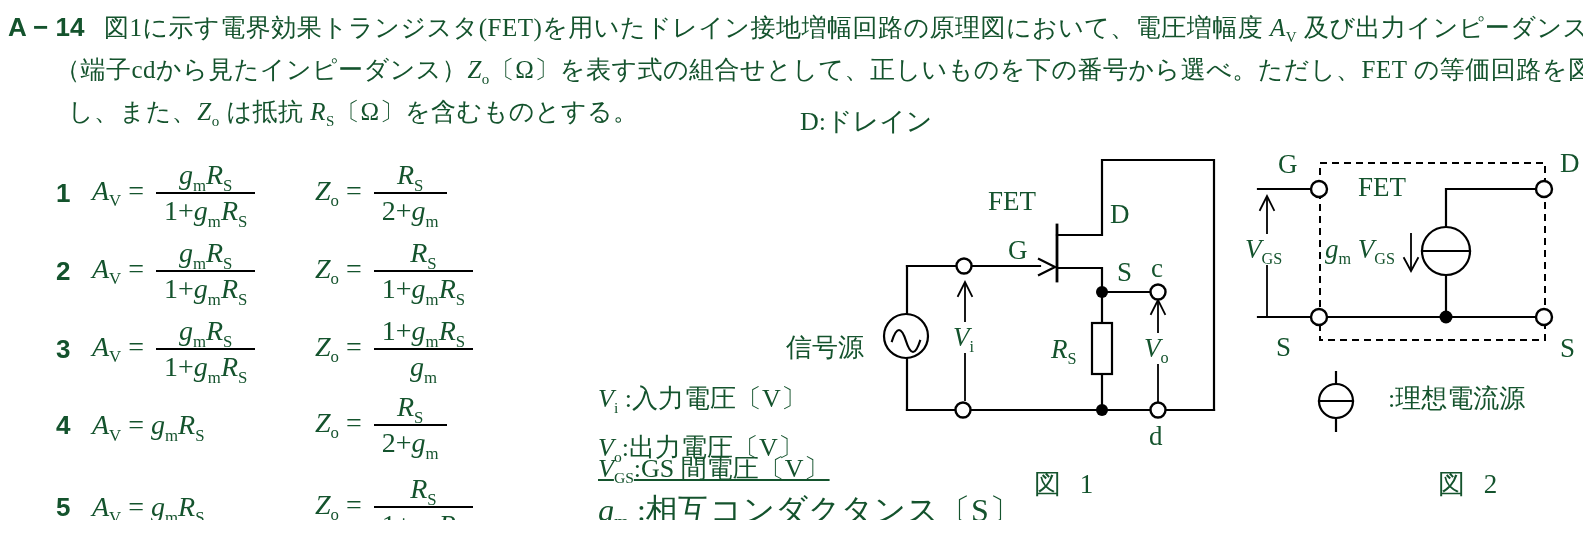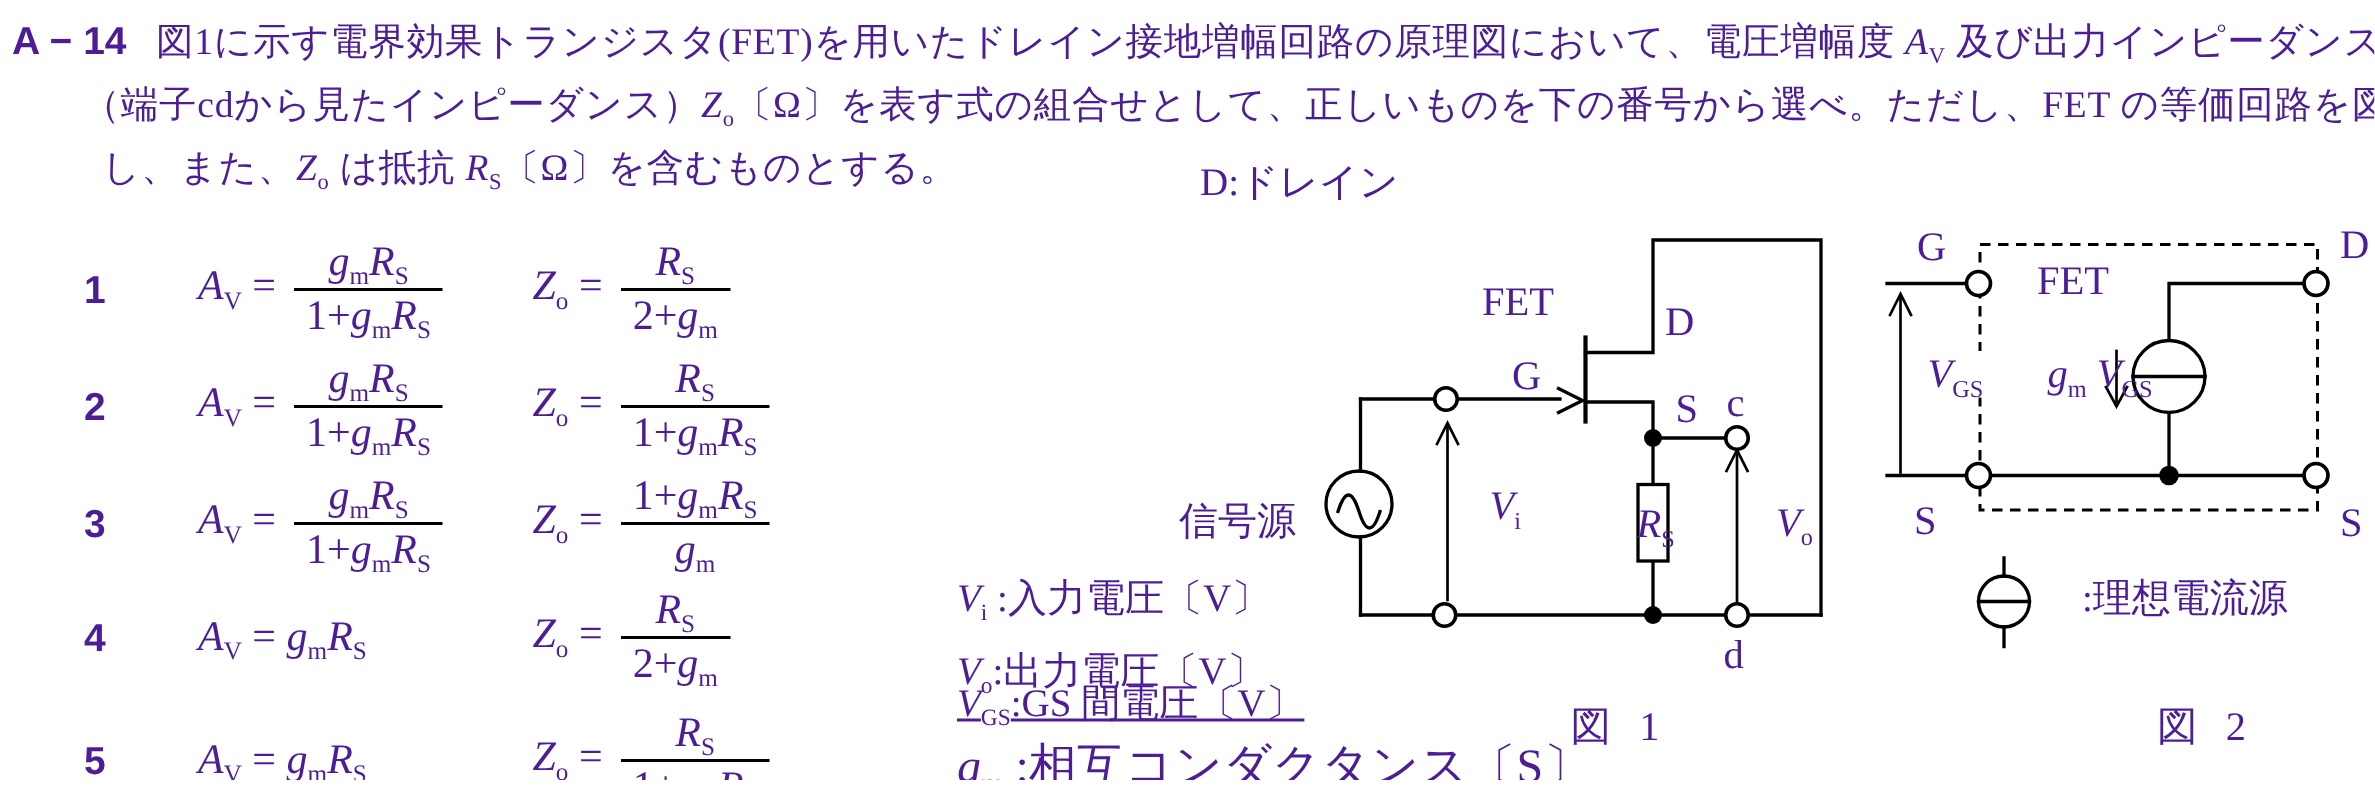--- a/index.html
+++ b/index.html
@@ -1,29 +1,29 @@
 <!DOCTYPE html>
 <html><head>
 <meta charset="utf-8">
 <style>
   html,body { margin:0; padding:0; background:#fff; }
   .page {
     position:relative; width:1583px; height:520px; background:#ffffff;
-    color:#4c1d95; overflow:hidden;
+    color:#14532d; overflow:hidden;
     font-family:"Liberation Serif","DejaVu Serif",serif;
   }
   .abs { position:absolute; }
   
   .q-num {
     font-family:"Liberation Sans","DejaVu Sans",sans-serif;
     font-weight:bold; font-size:26px; white-space:nowrap;
   }
   .q-line { font-size:25px; white-space:nowrap; letter-spacing:0.5px; }
   
-  .formula { white-space:nowrap; font-size:28px;margin-left:40px; }
+  .formula { white-space:nowrap; font-size:28px; }
   .f-var { font-style:italic; }
   sub.f-sub { font-size:0.6em; font-style:normal; line-height:0; }
   .frac { display:inline-block; vertical-align:middle; text-align:center; margin:0 5px; }
   .fr-num, .fr-den { display:block; padding:1px 8px; line-height:1.15; }
   .fr-den { border-top:2px solid #000; }
   
   .opt-row, .opt-zo { position:absolute; height:84px; display:flex; align-items:center; }
   .opt-row { left:56px; }
   .opt-zo  { left:315px; }
   .opt-num {
@@ -123,21 +123,21 @@
   <div class="abs jp-label" style="left:786px; top:330px;">信号源</div>
   <div class="abs cir-label" style="left:988px; top:186px;">FET</div>
   <div class="abs cir-label" style="left:1008px; top:235px;">G</div>
   <div class="abs cir-label" style="left:1110px; top:199px;">D</div>
   <div class="abs cir-label" style="left:1117px; top:257px;">S</div>
   <div class="abs cir-label" style="left:1151px; top:253px;">c</div>
   <div class="abs cir-label" style="left:1149px; top:421px;">d</div>
   <div class="abs cir-label formula" style="left:1051px; top:334px;"><span class="f-var">R</span><sub class="f-sub">S</sub></div>
   <div class="abs cir-label formula wbg" style="left:950px; top:322px;"><span class="f-var">V</span><sub class="f-sub">i</sub></div>
   <div class="abs cir-label formula wbg" style="left:1141px; top:333px;"><span class="f-var">V</span><sub class="f-sub">o</sub></div>
-  <div class="abs caption" style="left:1034px; top:466px;margin-left:13px;">図 1</div>
+  <div class="abs caption" style="left:1034px; top:466px;">図 1</div>
 
   <svg style="left:1240px; top:140px;" width="343" height="310" viewBox="1240 140 343 310">
     <rect x="1320" y="163" width="225" height="177" fill="none" stroke="#000" stroke-width="2" stroke-dasharray="7,5"></rect>
     <g stroke="#000" stroke-width="2.2" fill="none" stroke-linecap="square">
       <path d="M1258,189 H1311"></path>
       <path d="M1258,317 H1311"></path>
       <path d="M1327,317 H1536"></path>
       <path d="M1446,227 V189 H1536"></path>
       <path d="M1446,275 V317"></path>
       <circle cx="1446" cy="251" r="24" fill="#fff"></circle>

